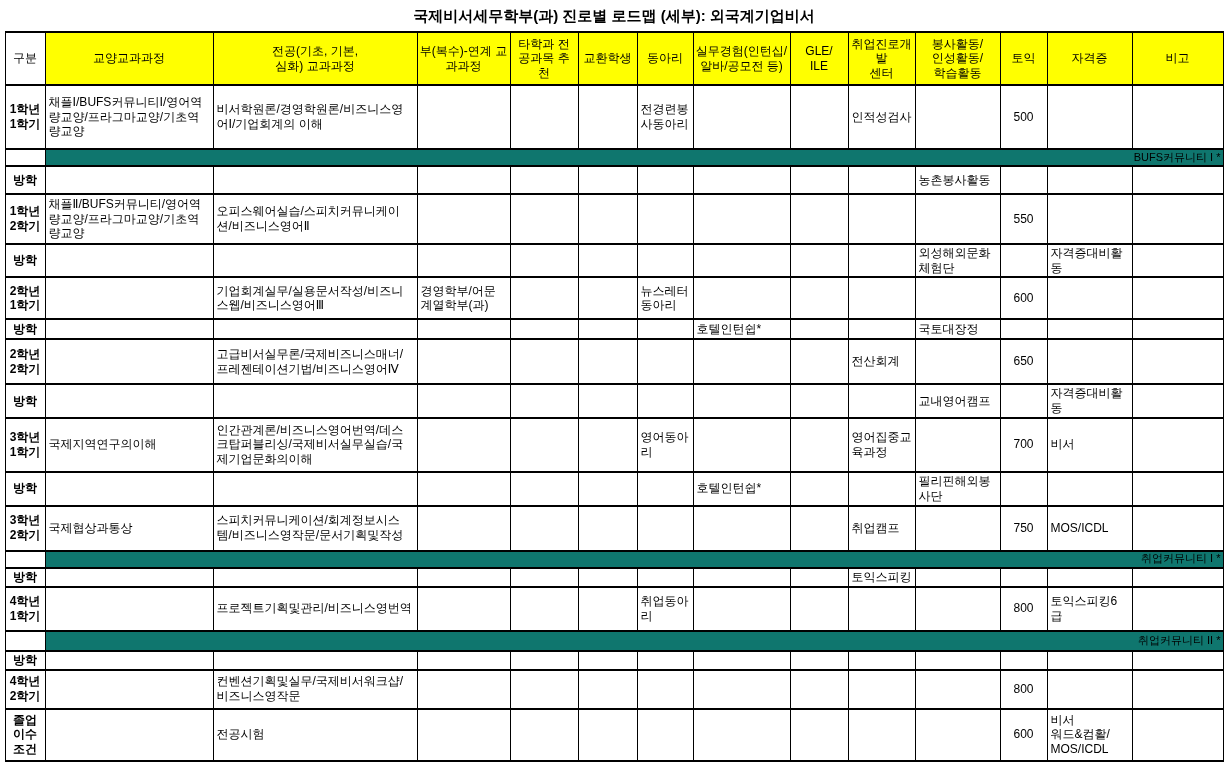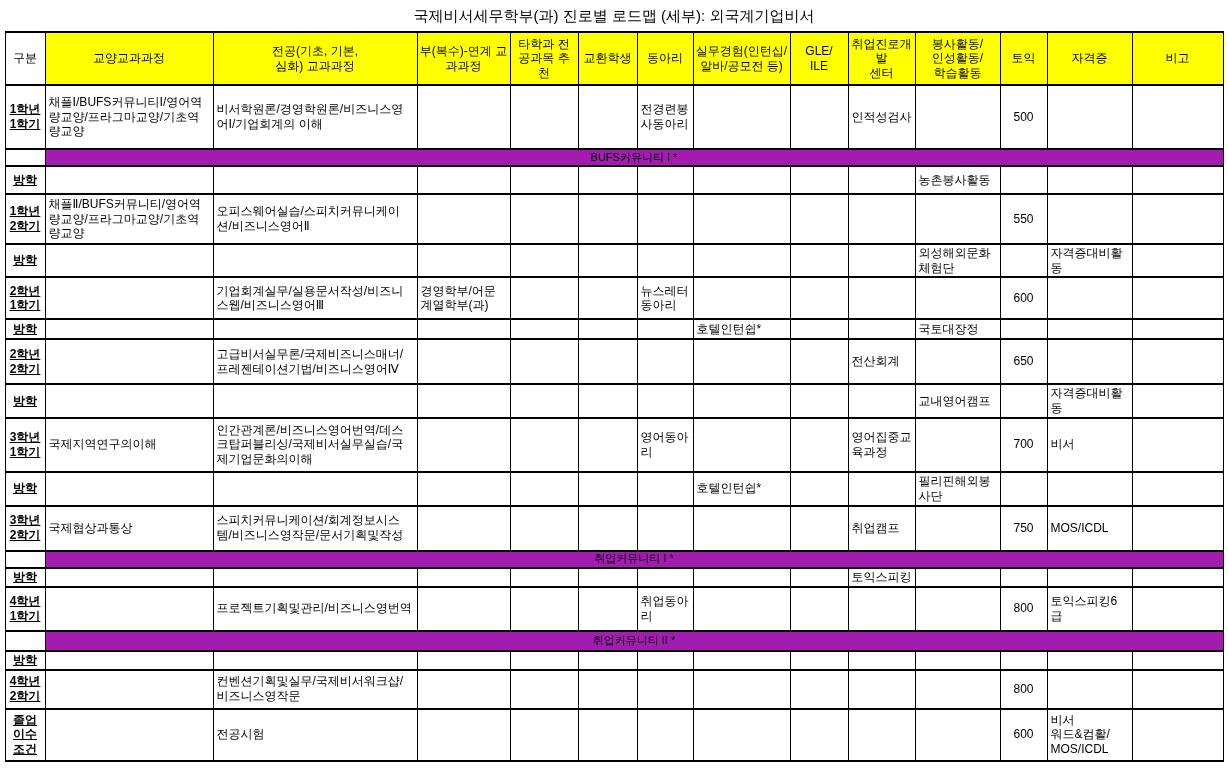--- a/index.html
+++ b/index.html
@@ -2,47 +2,47 @@
 <html><head>
 <meta charset="utf-8">
 <style>
   html,body{margin:0;padding:0;background:#ffffff;}
   body{
     width:1228px;height:783px;overflow:hidden;
     font-family:"Liberation Sans","DejaVu Sans",sans-serif;
     color:#000;
   }
   .page-title{
-    text-align:center;font-weight:normal;font-size:15px;
+    text-align:center;font-weight:bold;font-size:15px;
     padding:7px 0 5px 0;letter-spacing:0px;
   }
   table.roadmap{
     table-layout:fixed;border-collapse:collapse;
     margin:0 auto;width:1218px;
   }
   .roadmap th,.roadmap td{
     border-left:1px solid #000;border-right:1px solid #000;
     border-top:2px solid #000;border-bottom:2px solid #000;
     padding:1px 3px;
     font-size:12px;line-height:1.22;
     white-space:pre-line;word-break:break-all;
     vertical-align:middle;overflow:hidden;
   }
   .roadmap th{
     background:#FFFF00;font-weight:normal;text-align:center;
     font-size:12px;padding:2px 2px;
   }
   .roadmap th.first{background:#ffffff;border-radius:17px;}
   td.rowlabel{
-    font-weight:bold;text-align:center;font-size:12px;padding:1px 1px;text-decoration:underline;
+    font-weight:bold;text-align:center;font-size:12px;padding:1px 1px;
   }
   td.cell{text-align:left;}
   td.center{text-align:center;}
   td.band{
-    background:#a21caf;text-align:center;font-size:11px;
+    background:#0f766e;text-align:right;font-size:11px;
     padding:0 2px;white-space:nowrap;
   }
 </style>
 </head>
 <body>
 
 <div class="page-title">국제비서세무학부(과) 진로별 로드맵 (세부): 외국계기업비서</div>
 
 <table class="roadmap">
   <colgroup>

